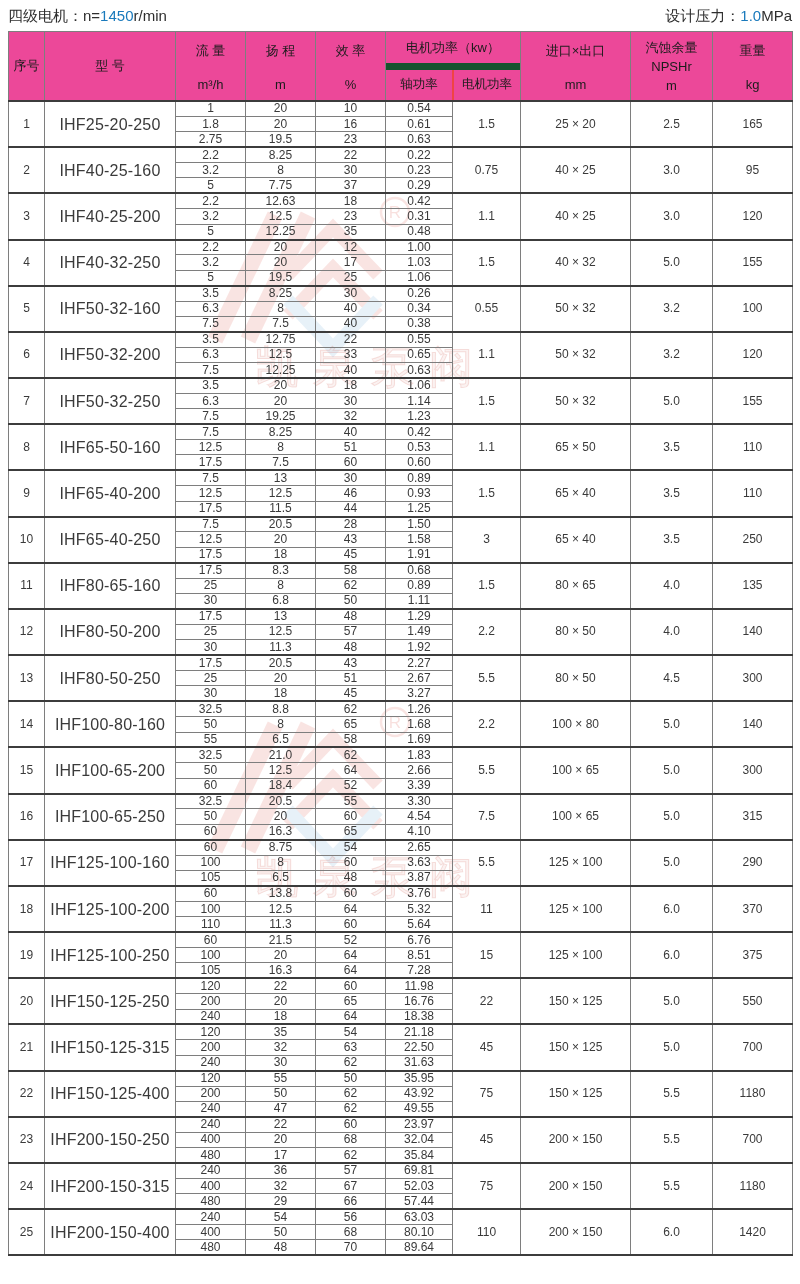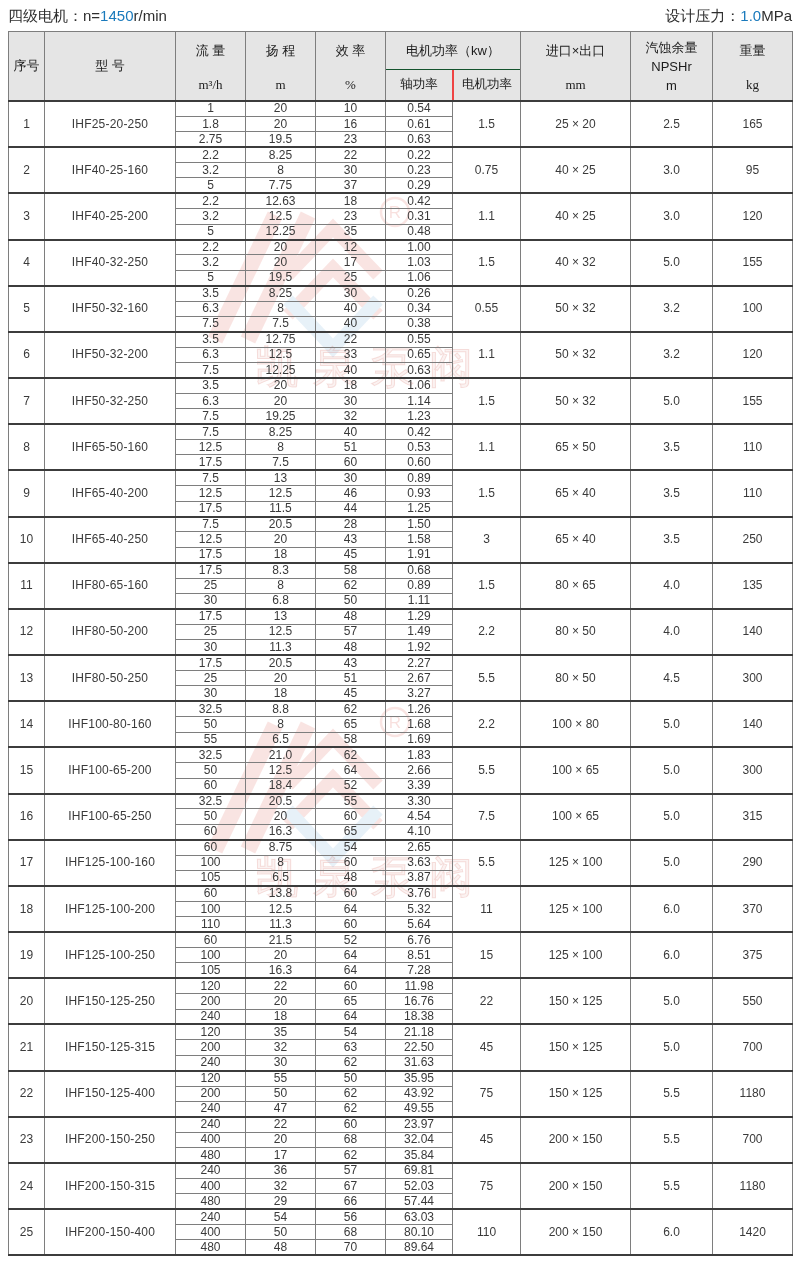--- a/index.html
+++ b/index.html
@@ -34,33 +34,33 @@
   }
   
   table.spec {
     position:absolute; top:31px; left:8px; width:784px;
     border-collapse:collapse; table-layout:fixed;
     z-index:1; background:transparent;
     border:1px solid #6b6b6b;
   }
   th, td { border:1px solid #7e7e7e; padding:0; text-align:center; vertical-align:middle; }
   thead th {
-    background:#e5e5e5; font-weight:normal; color:#1c1c1c;
+    background:#ec4899; font-weight:normal; color:#1c1c1c;
     font-size:13px; height:68px; border-bottom:2px solid #3c3c3c;
   }
   .h2 { display:flex; flex-direction:column; height:68px; }
   .h2 .t { height:37px; display:flex; align-items:center; justify-content:center; }
-  .h2 .b { height:31px; display:flex; align-items:center; justify-content:center;font-family:Liberation Serif, serif; }
-  .mg-top { height:37px; display:flex; align-items:center; justify-content:center; border-bottom:1px solid #14532d; }
+  .h2 .b { height:31px; display:flex; align-items:center; justify-content:center; }
+  .mg-top { height:37px; display:flex; align-items:center; justify-content:center; border-bottom:7px solid #14532d; }
   .mg-bot { height:30px; display:flex; }
   .mg-bot > div { flex:1; display:flex; align-items:center; justify-content:center; font-size:12.5px; }
   .mg-bot > div + div { border-left:2px solid #ef4444; }
   .h3l { display:flex; flex-direction:column; justify-content:center; height:48px; line-height:19px; }
   tbody td { font-size:12px; color:#3a3a3a; height:15.4px; line-height:13px; }
-  tbody td.model { font-size:12px; letter-spacing:0.2px; }
+  tbody td.model { font-size:16px; letter-spacing:0.2px; }
   tr.g-first td { border-top:2px solid #3c3c3c; }
   table.spec { border-bottom:2px solid #3c3c3c; }
 </style>
 </head>
 <body>
 
 <div class="topbar">
   <div><span>四级电机：n=</span><span class="hl">1450</span><span>r/min</span></div>
   <div><span>设计压力：</span><span class="hl">1.0</span><span>MPa</span></div>
 </div>

